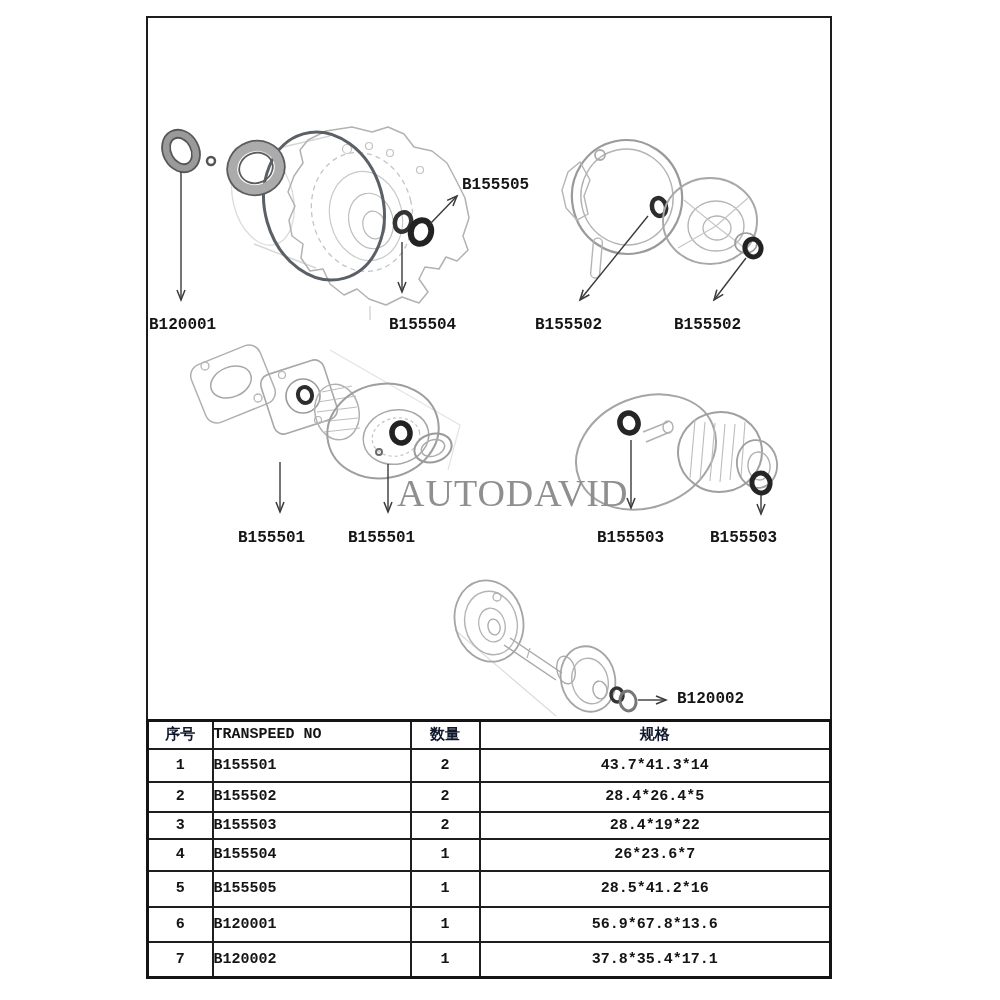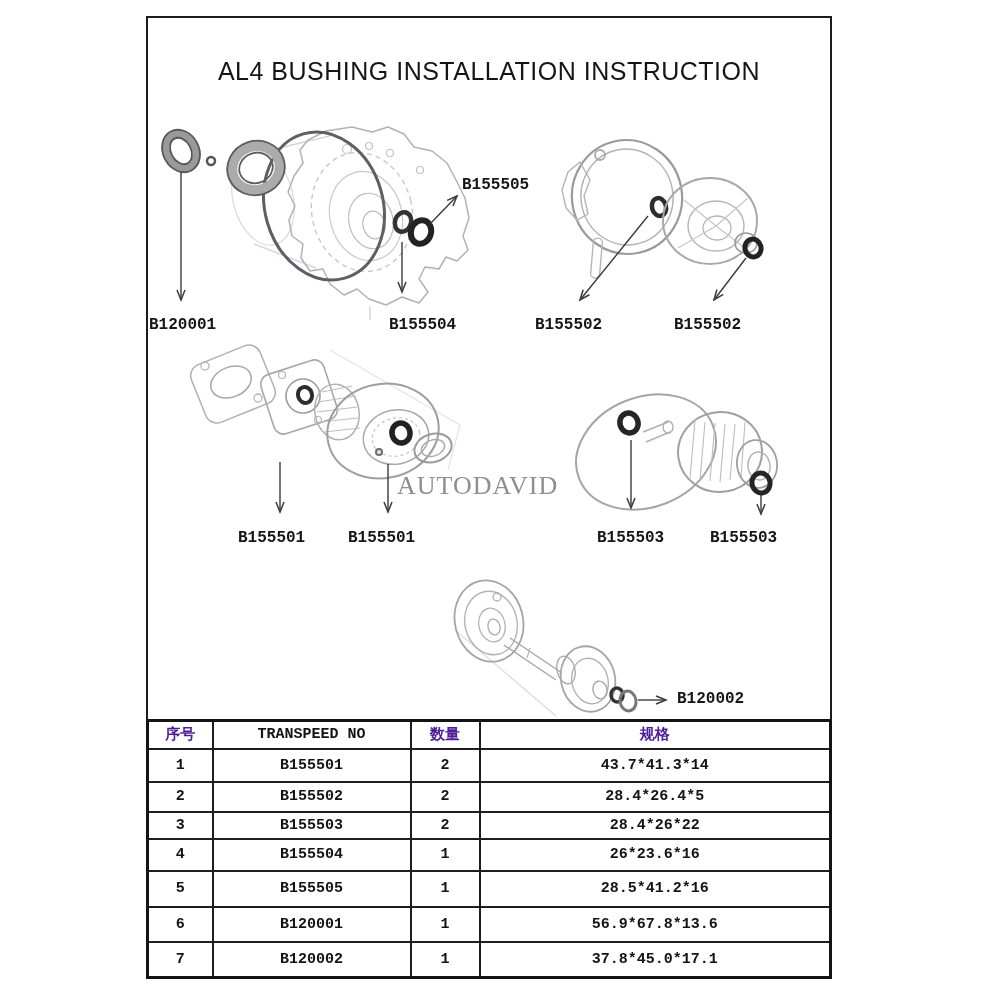--- a/index.html
+++ b/index.html
@@ -17,43 +17,42 @@
     font-size:25px;letter-spacing:.5px;color:#151515;font-weight:500;
     font-family:"Liberation Sans", sans-serif;
   }
   svg.art{position:absolute;left:0;top:0;width:1000px;height:1000px;}
   .callout{
     position:absolute;font-family:"Liberation Mono", monospace;
     font-size:16px;font-weight:600;color:#161616;line-height:1;white-space:nowrap;
   }
   .watermark{
     position:absolute;left:397px;top:471px;
-    font-family:"Liberation Serif", serif;font-size:26px;letter-spacing:1px;
+    font-family:"Liberation Serif", serif;font-size:38px;letter-spacing:1px;
     color:#8f8f8f;font-weight:400;white-space:nowrap;
   }
   .table-wrap{position:absolute;left:146px;top:719px;}
   table.parts{border-collapse:collapse;table-layout:fixed;width:686px;border:3px solid #141414;}
   table.parts td{
     border:2px solid #1e1e1e;padding:0 0;vertical-align:middle;
     font-size:15px;overflow:hidden;
   }
   td.c{text-align:center;}
-  td.l{text-align:center;padding-left:8px;}
+  td.l{text-align:left;padding-left:8px;}
   .mono{font-family:"Liberation Mono", monospace;font-weight:600;color:#141414;}
-  .cjk{font-family:"DejaVu Sans", sans-serif;font-weight:600;color:#4c1d95;}
+  .cjk{font-family:"DejaVu Sans", sans-serif;font-weight:600;color:#0f172a;}
   .spec{font-size:14px;}
 </style>
 </head>
 <body>
 
 <div class="stage">
 
   <div class="frame"></div>
 
-  <div class="title">AL4 BUSHING INSTALLATION INSTRUCTION</div>
 
   <svg class="art" viewBox="0 0 1000 1000">
     <defs>
       <marker id="ah" markerWidth="14" markerHeight="12" refX="11" refY="5" orient="auto" markerUnits="userSpaceOnUse" viewBox="0 0 14 12">
         <path d="M1,1 L11,5 L1,9" fill="none" stroke="#3a3a3a" stroke-width="1.5"></path>
       </marker>
     </defs>
 
     <g fill="none">
 
@@ -203,43 +202,43 @@
       <tr style="height:30px">
         <td class="c mono">2</td>
         <td class="l mono">B155502</td>
         <td class="c mono">2</td>
         <td class="c mono spec">28.4*26.4*5</td>
       </tr>
       <tr style="height:27px">
         <td class="c mono">3</td>
         <td class="l mono">B155503</td>
         <td class="c mono">2</td>
-        <td class="c mono spec">28.4*26*22</td>
+        <td class="c mono spec">28.4*19*22</td>
       </tr>
       <tr style="height:32px">
         <td class="c mono">4</td>
         <td class="l mono">B155504</td>
         <td class="c mono">1</td>
-        <td class="c mono spec">26*23.6*16</td>
+        <td class="c mono spec">26*23.6*7</td>
       </tr>
       <tr style="height:36px">
         <td class="c mono">5</td>
         <td class="l mono">B155505</td>
         <td class="c mono">1</td>
         <td class="c mono spec">28.5*41.2*16</td>
       </tr>
       <tr style="height:35px">
         <td class="c mono">6</td>
         <td class="l mono">B120001</td>
         <td class="c mono">1</td>
         <td class="c mono spec">56.9*67.8*13.6</td>
       </tr>
       <tr style="height:36px">
         <td class="c mono">7</td>
         <td class="l mono">B120002</td>
         <td class="c mono">1</td>
-        <td class="c mono spec">37.8*45.0*17.1</td>
+        <td class="c mono spec">37.8*35.4*17.1</td>
       </tr>
     </tbody>
       </table>
   </div>
 
 </div>
 
 </body></html>

